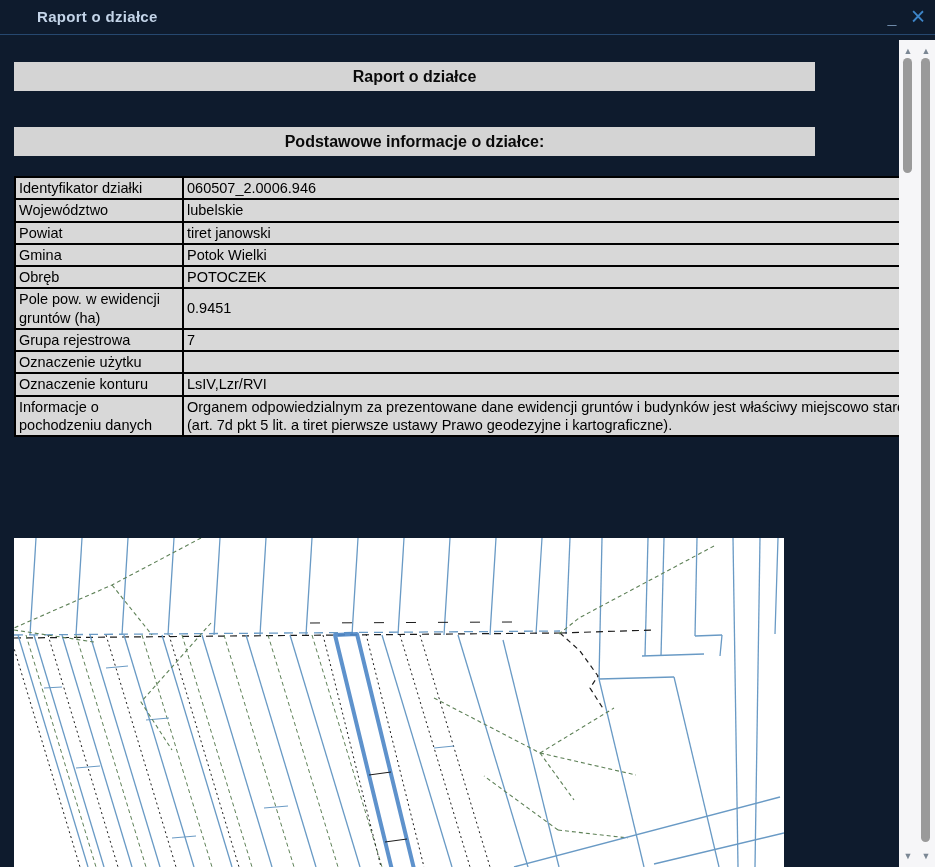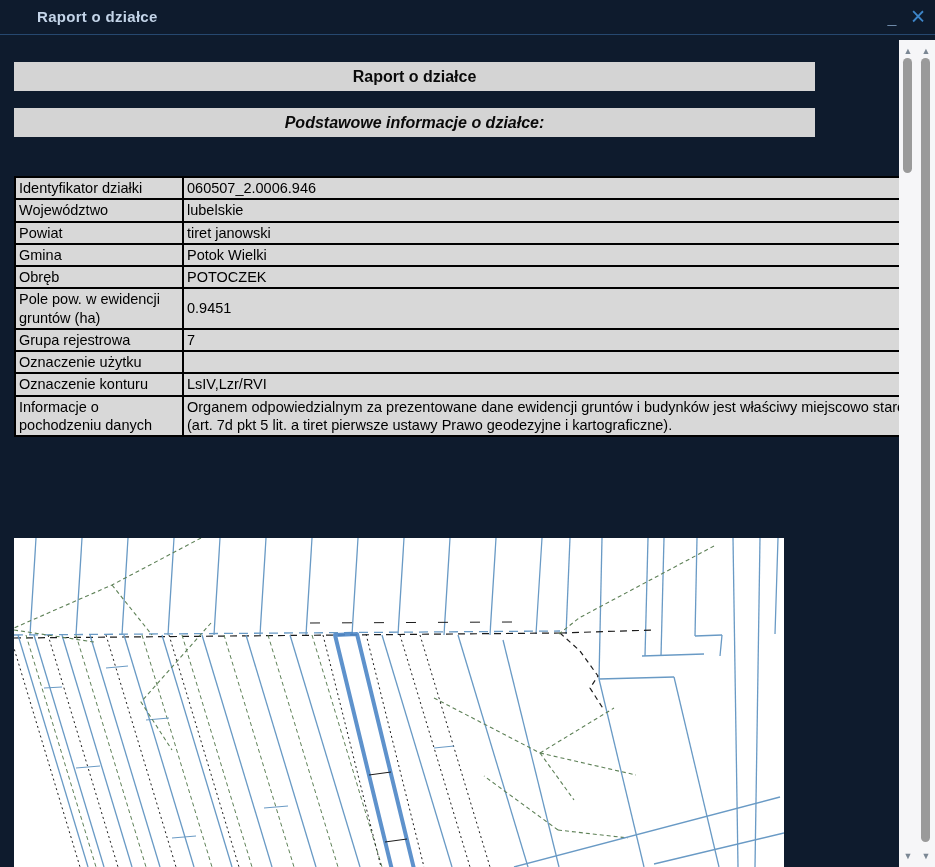--- a/index.html
+++ b/index.html
@@ -23,21 +23,21 @@
   .btn-close{left:905px;top:1px;width:26px;height:32px;
     color:#3d85c8;font-size:25px;font-weight:normal;line-height:30px;}
   
   .hdr{
     position:absolute;left:14px;width:801px;height:29px;
     background:#d4d4d4;color:#0a0a0a;
     font-size:16px;font-weight:bold;
     display:flex;align-items:center;justify-content:center;
   }
   .hdr1{top:62px;}
-  .hdr2{top:108px;font-style:italic;}
+  .hdr2{top:127px;}
   
   table.info{
     position:absolute;left:14px;top:176px;width:927px;
     border-collapse:collapse;background:#d8d8d8;
     table-layout:fixed;
   }
   table.info td{
     border:2px solid #000;
     font-size:14.5px;line-height:1.26;color:#000;
     padding:1px 3px;vertical-align:middle;

